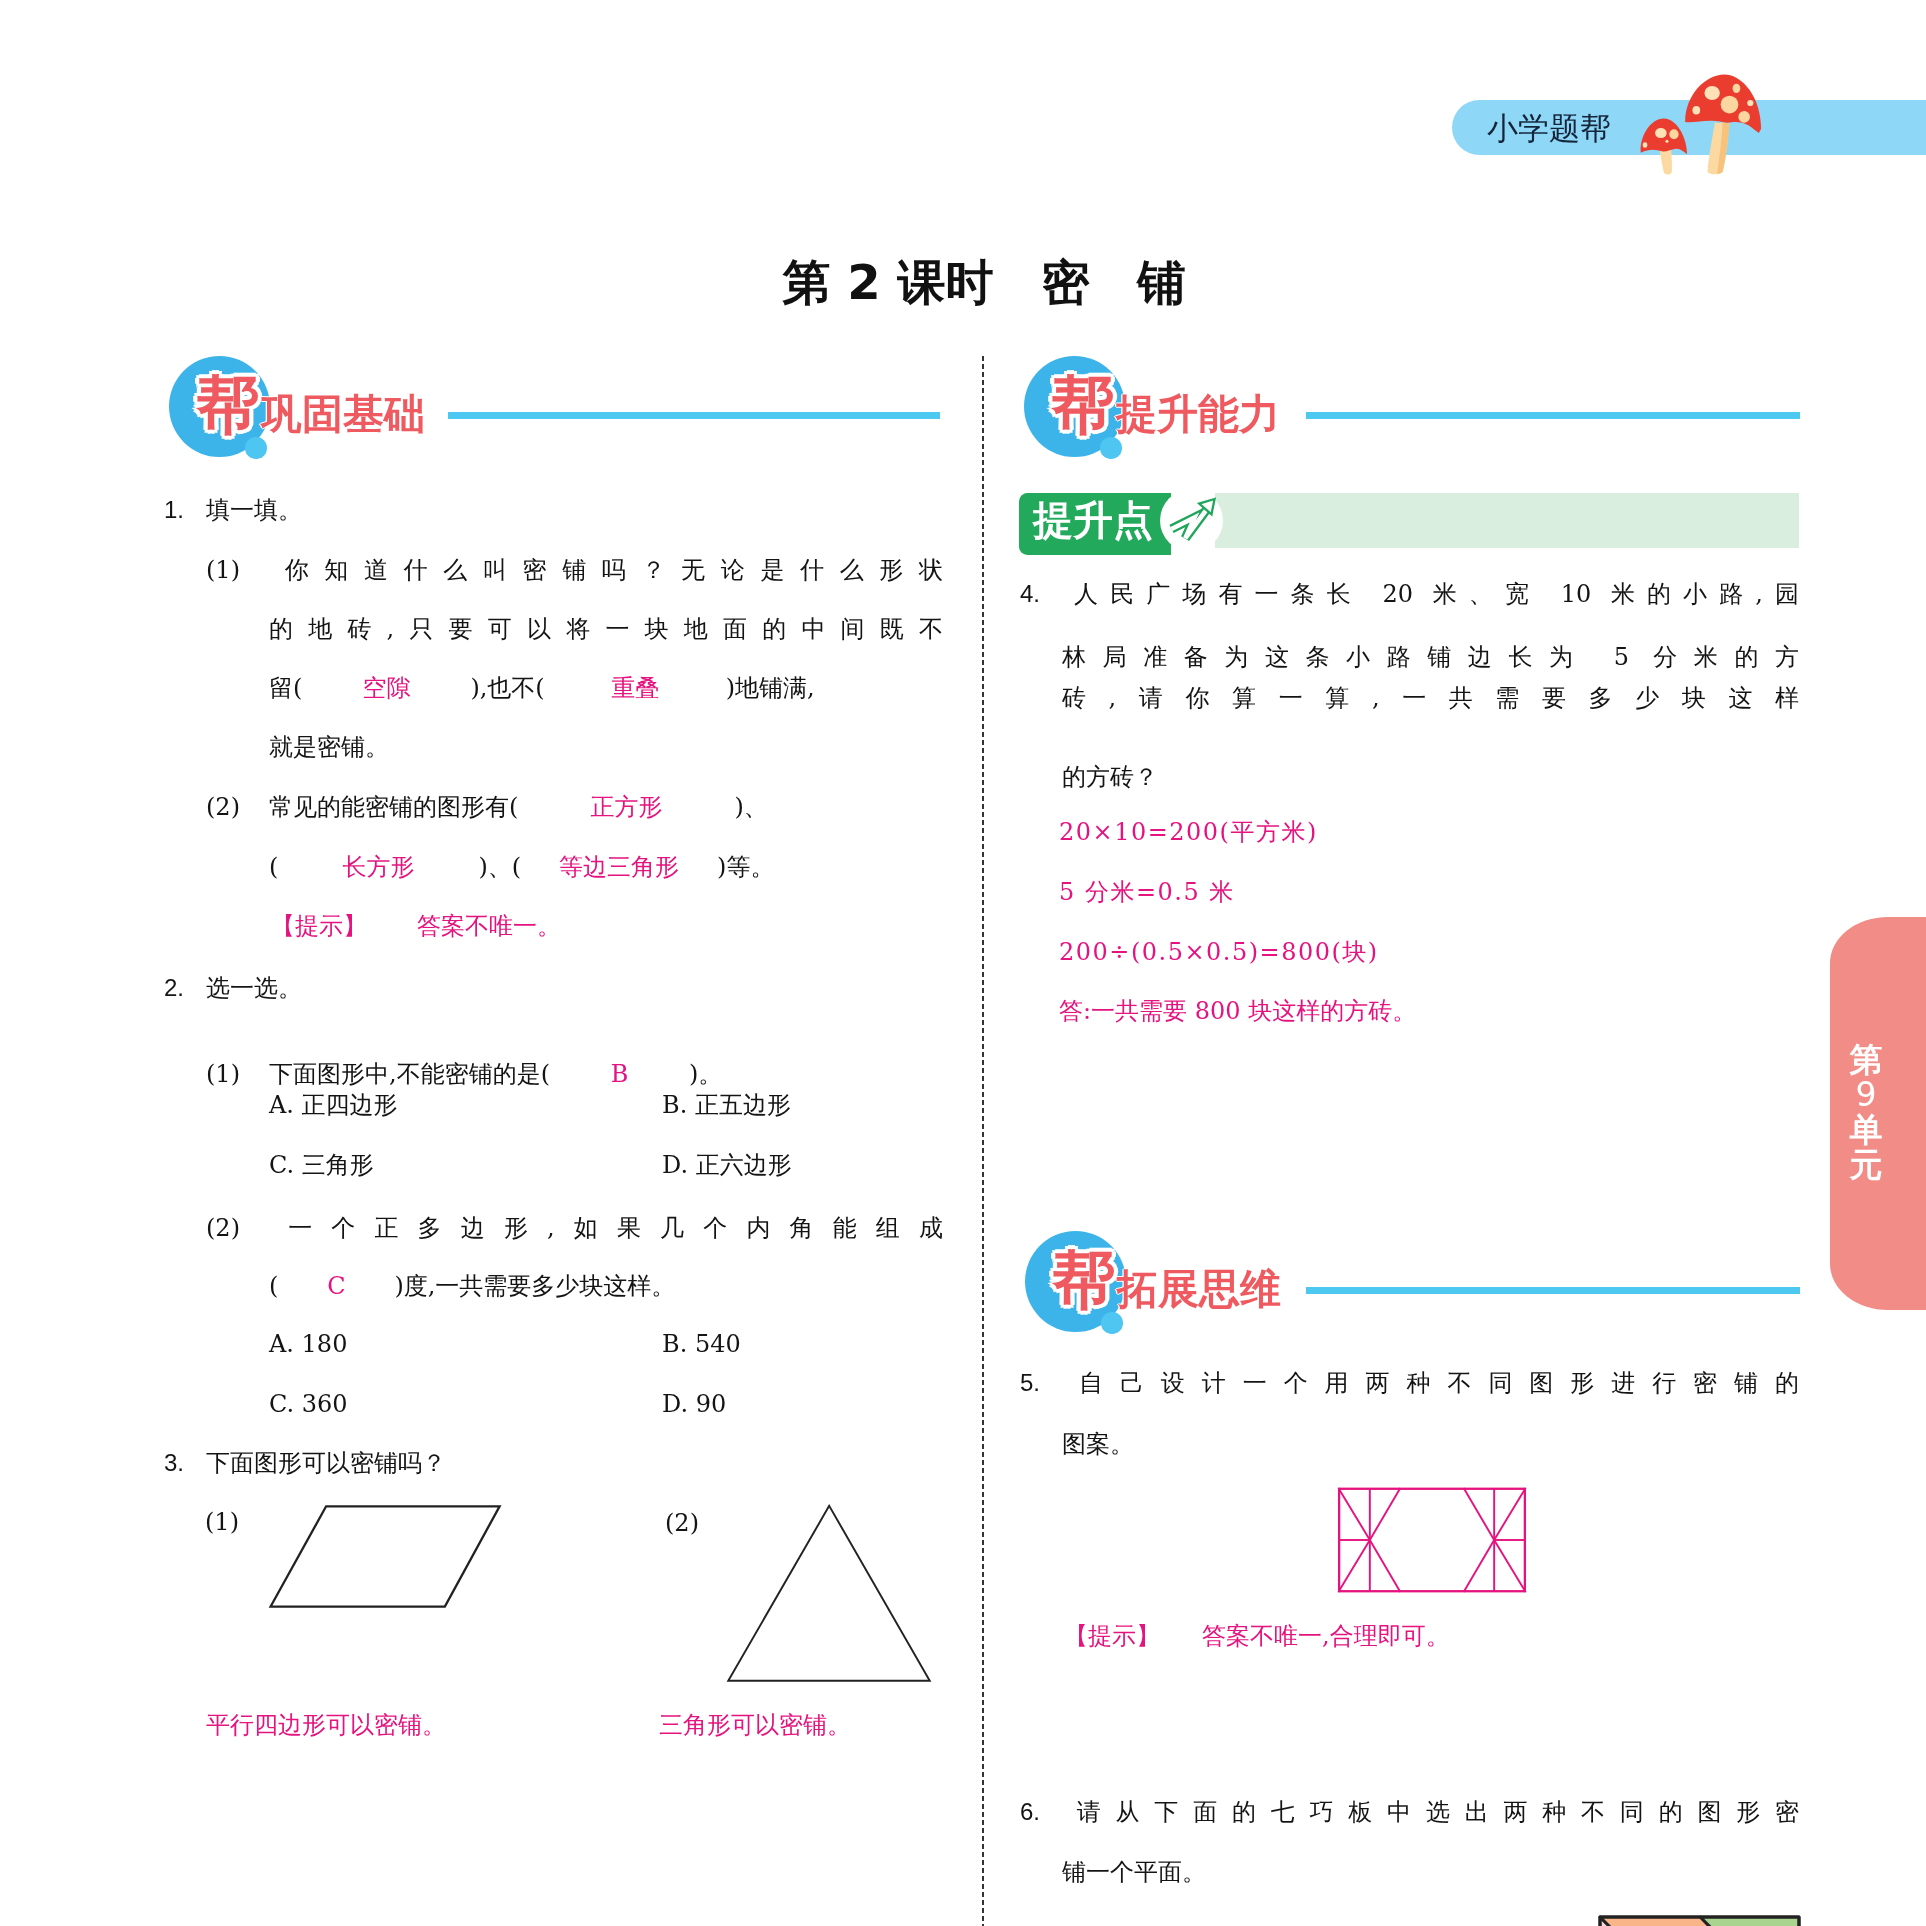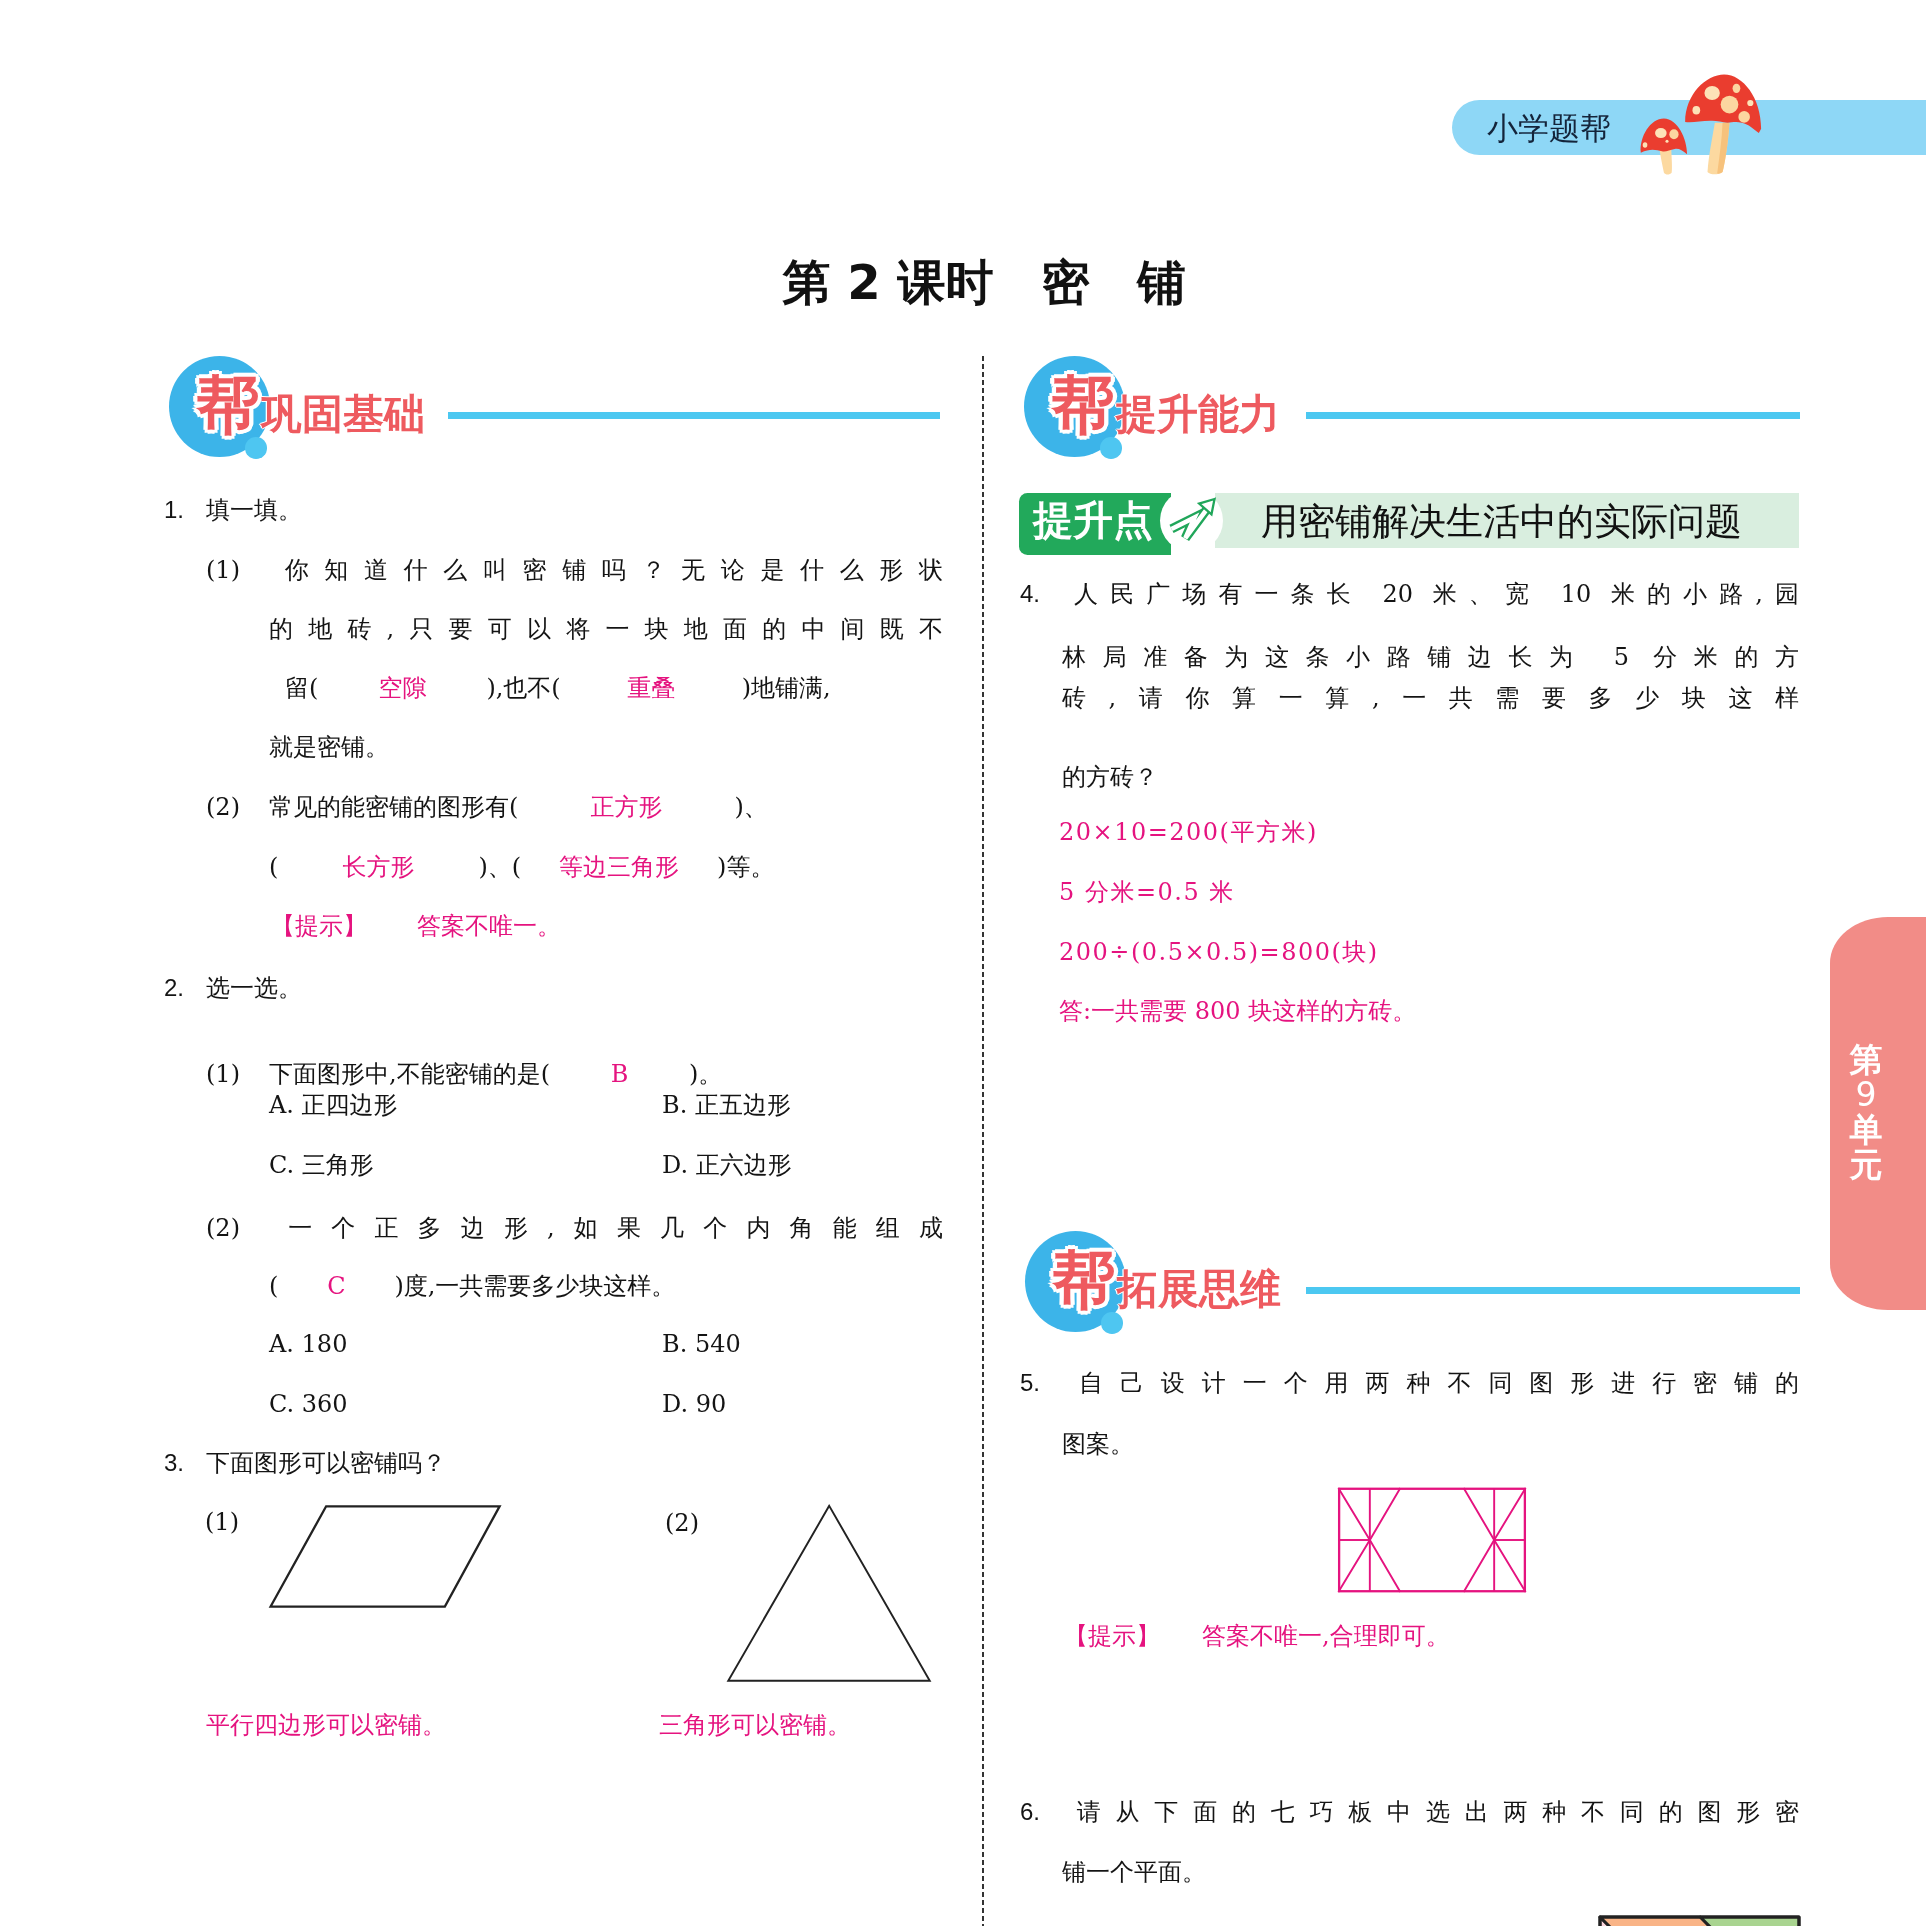--- a/index.html
+++ b/index.html
@@ -124,21 +124,21 @@
   <div class="sec-line" style="left:279px; width:492px;"></div>
 </div>
 
 <div class="ln" style="left:164px; top:492px;">
   <span class="num">1.</span><span>填一填。</span>
 </div>
 <div class="ln jl" style="left:206px; top:552px; width:737px;">
   <span class="lab">(1)</span><span>你知道什么叫密铺吗？无论是什么形状</span>
 </div>
 <div class="ln jl" style="left:269px; top:611px; width:674px;">的地砖,只要可以将一块地面的中间既不</div>
-<div class="ln" style="left:269px; top:670px;margin-left:16px;">
+<div class="ln" style="left:269px; top:670px;">
   <span>留(</span><span class="blank" style="width:168px;">空隙</span><span>),也不(</span><span class="blank" style="width:181px;">重叠</span><span>)地铺满,</span>
 </div>
 <div class="ln" style="left:269px; top:729px;">就是密铺。</div>
 <div class="ln" style="left:206px; top:789px;">
   <span class="lab">(2)</span><span>常见的能密铺的图形有(</span><span class="blank" style="width:216px;">正方形</span><span>)、</span>
 </div>
 <div class="ln" style="left:269px; top:849px;">
   <span>(</span><span class="blank" style="width:200px;">长方形</span><span>)、(</span><span class="blank" style="width:196px;">等边三角形</span><span>)等。</span>
 </div>
 <div class="ln" style="left:271px; top:908px;">
@@ -195,21 +195,20 @@
   <div class="abs pt-badge" style="left:0; top:0; width:152px; height:62px;">
     <span>提升点</span>
   </div>
   <div class="abs pt-circle" style="left:141px; top:-3.9px; width:63px; height:63px;">
     <svg style="left:0; top:0;" width="63" height="63" viewBox="0 0 164 164">
       <path d="M30,104 L90,74 L66,128 L124,50" fill="none" stroke="#20a65a" stroke-width="24" stroke-linejoin="miter"></path>
       <path d="M30,104 L90,74 L66,128 L124,50" fill="none" stroke="#ffffff" stroke-width="12" stroke-linejoin="miter"></path>
       <polygon points="142,26 102,38 134,66" fill="#ffffff" stroke="#20a65a" stroke-width="6"></polygon>
     </svg>
   </div>
-  <span class="abs pt-text" style="left:242px; top:8.5px;">用密铺解决生活中的实际问题</span>
 </div>
 
 <div class="ln jl" style="left:1020px; top:576px; width:779px;">
   <span class="num">4.</span><span>人民广场有一条长 20 米、宽 10 米的小路,园</span>
 </div>
 <div class="ln jl" style="left:1062px; top:639px; width:737px;">林局准备为这条小路铺边长为 5 分米的方</div>
 <div class="ln jl" style="left:1062px; top:680px; width:737px;">砖,请你算一算,一共需要多少块这样</div>
 <div class="ln" style="left:1062px; top:759px;">的方砖？</div>
 <div class="ln ans" style="left:1059px; top:814px; letter-spacing:1.5px;">20×10=200(平方米)</div>
 <div class="ln ans" style="left:1059px; top:874px; letter-spacing:1.5px;">5 分米=0.5 米</div>

